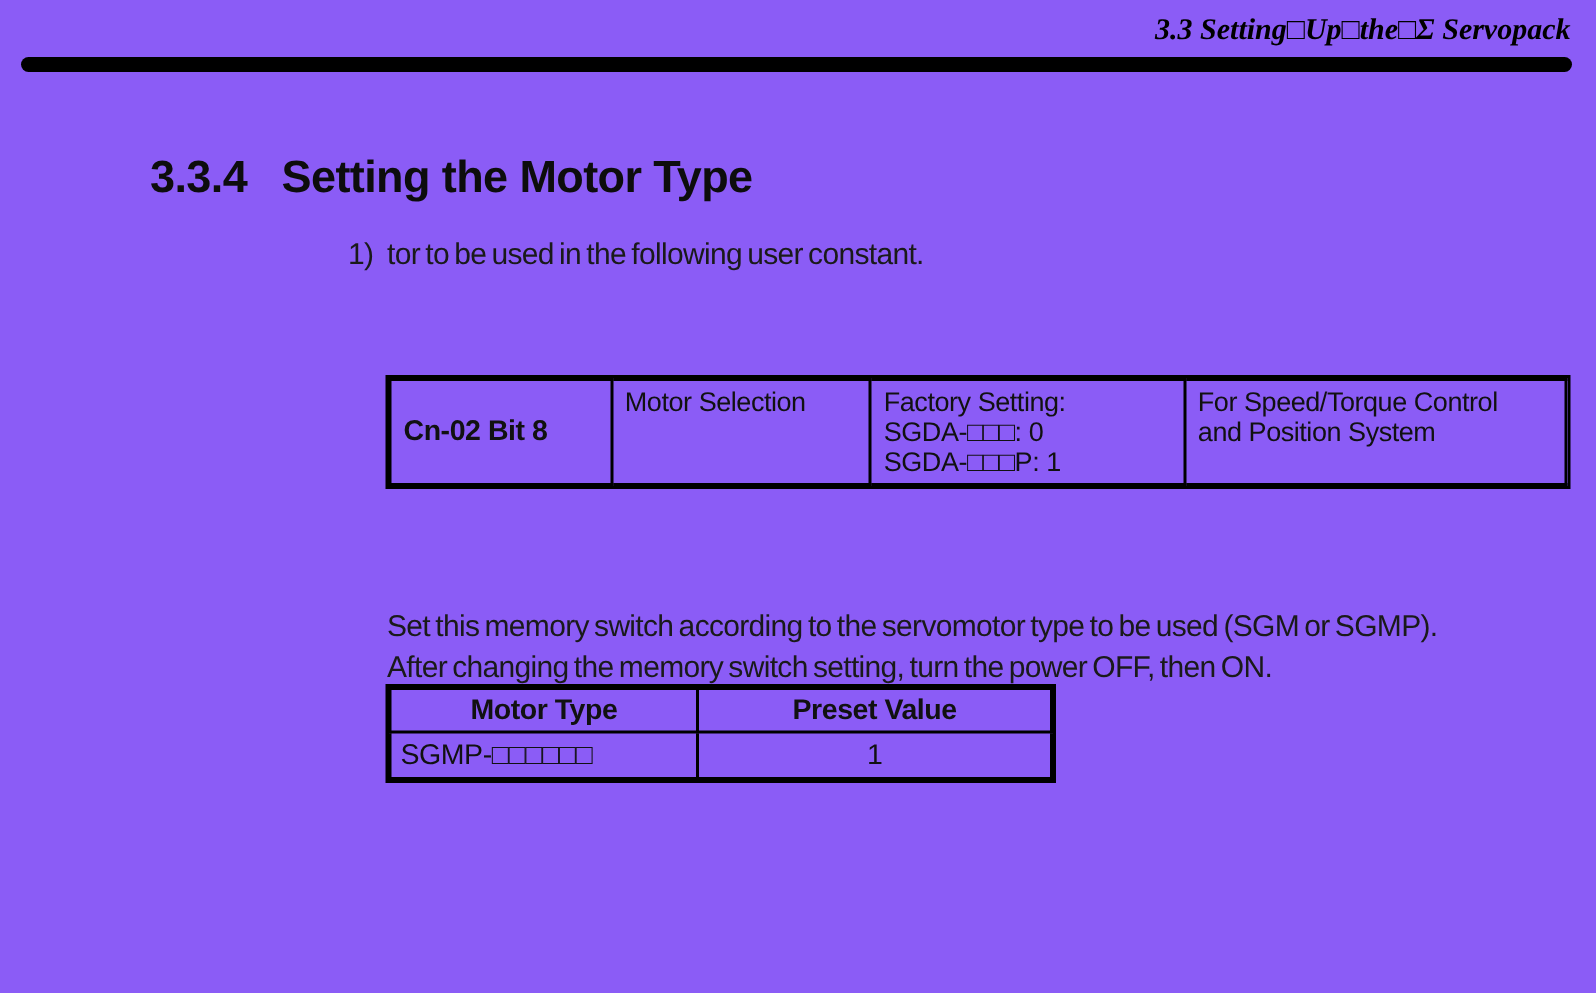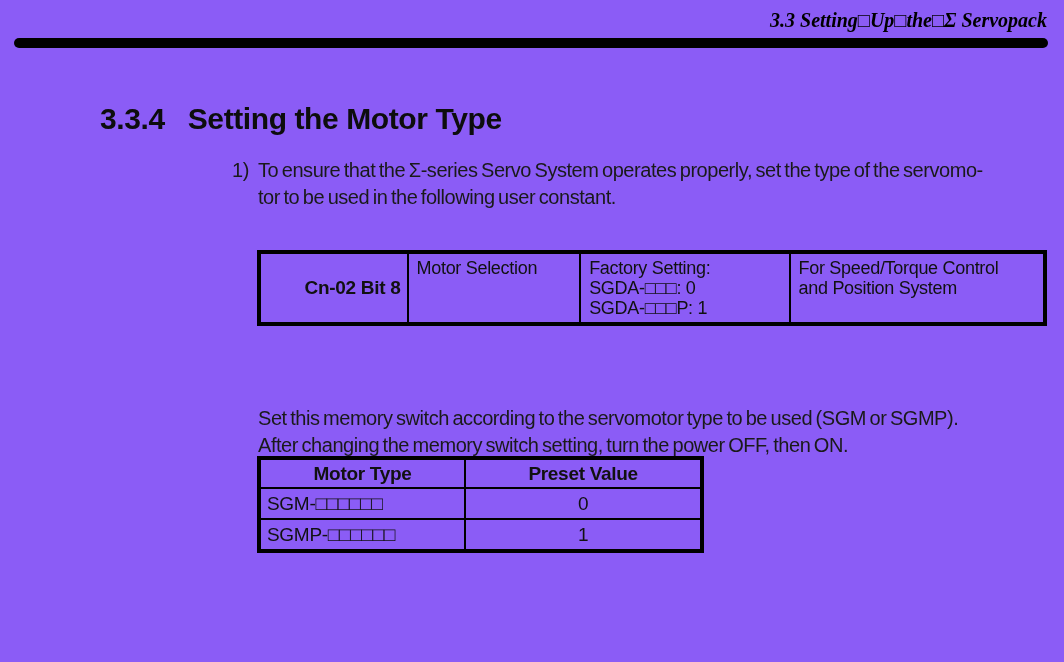--- a/index.html
+++ b/index.html
@@ -74,21 +74,21 @@
   }
   .uc-table td {
     border: 2px solid #000;
     vertical-align: top;
     padding: 4px 6px 4px 8px;
   }
   .uc-table td.const {
     width: 148px;
     font-weight: 700;
     font-size: 19px;
-    text-align: right;
+    text-align: left;
     vertical-align: middle;
   }
   .uc-table td.name  { width: 173px; }
   .uc-table td.factory { width: 210px; }
   .uc-table td.usage { width: 255px; }
 
   .para2 {
     position: absolute;
     top: 372px;
     left: 258px;
@@ -137,21 +137,20 @@
   <div class="top-rule"></div>
 
   <div class="section-heading">
     <span>3.3.4</span>
     <span>Setting the Motor Type</span>
   </div>
 
   <div class="numbered">
     <span class="marker">1)</span>
     <div>
-      <div class="body-line">To ensure that the Σ-series Servo System operates properly, set the type of the servomo-</div>
       <div class="body-line">tor to be used in the following user constant.</div>
     </div>
   </div>
 
   <table class="uc-table">
     <tbody>
         <tr>
       <td class="const">Cn-02 Bit 8</td>
       <td class="name">Motor Selection</td>
       <td class="factory">
@@ -172,23 +171,19 @@
     <div class="body-line">After changing the memory switch setting, turn the power OFF, then ON.</div>
   </div>
 
   <table class="preset-table">
     <tbody>
         <tr>
       <th class="col-motor">Motor Type</th>
       <th class="col-preset">Preset Value</th>
     </tr>
     <tr>
-      <td class="mt">SGM-□□□□□□</td>
-      <td class="pv">0</td>
-    </tr>
-    <tr>
       <td class="mt">SGMP-□□□□□□</td>
       <td class="pv">1</td>
     </tr>
   </tbody>
     </table>
 
 </div>
 
 </body></html>

